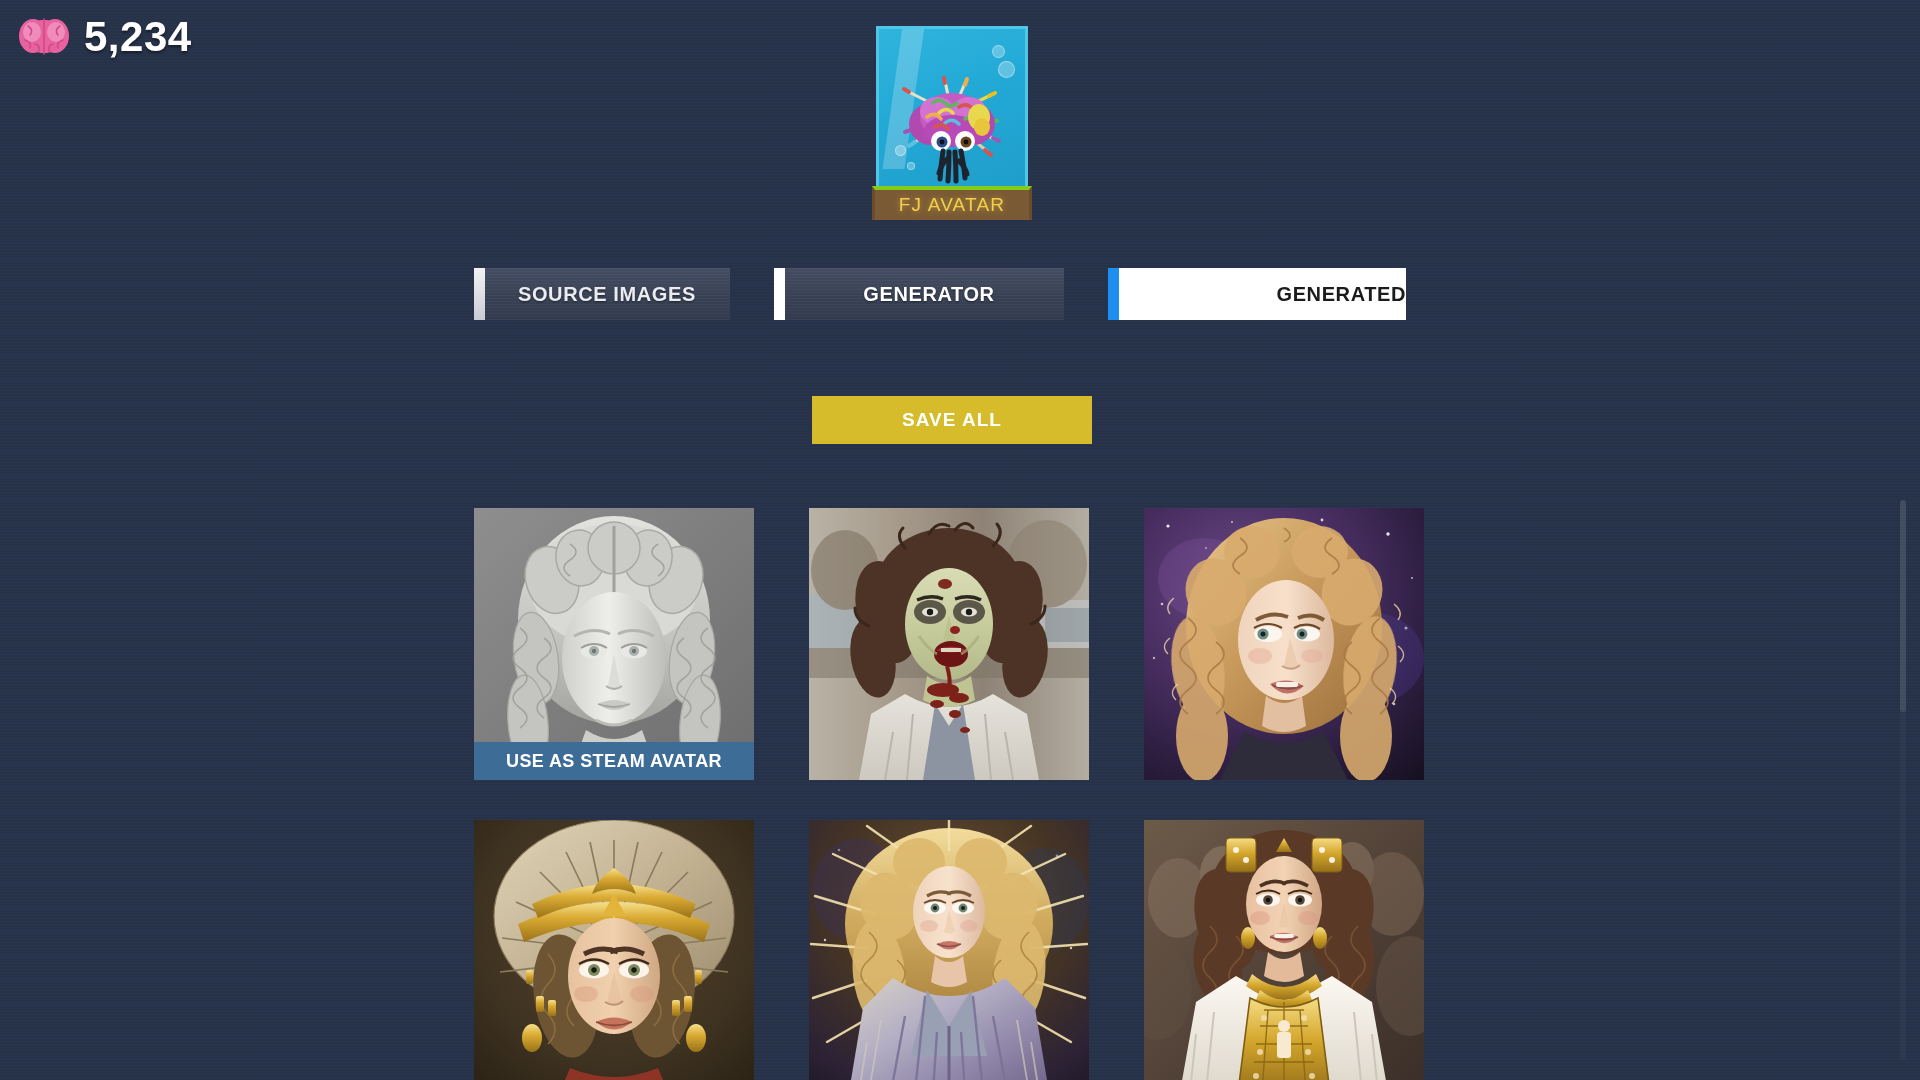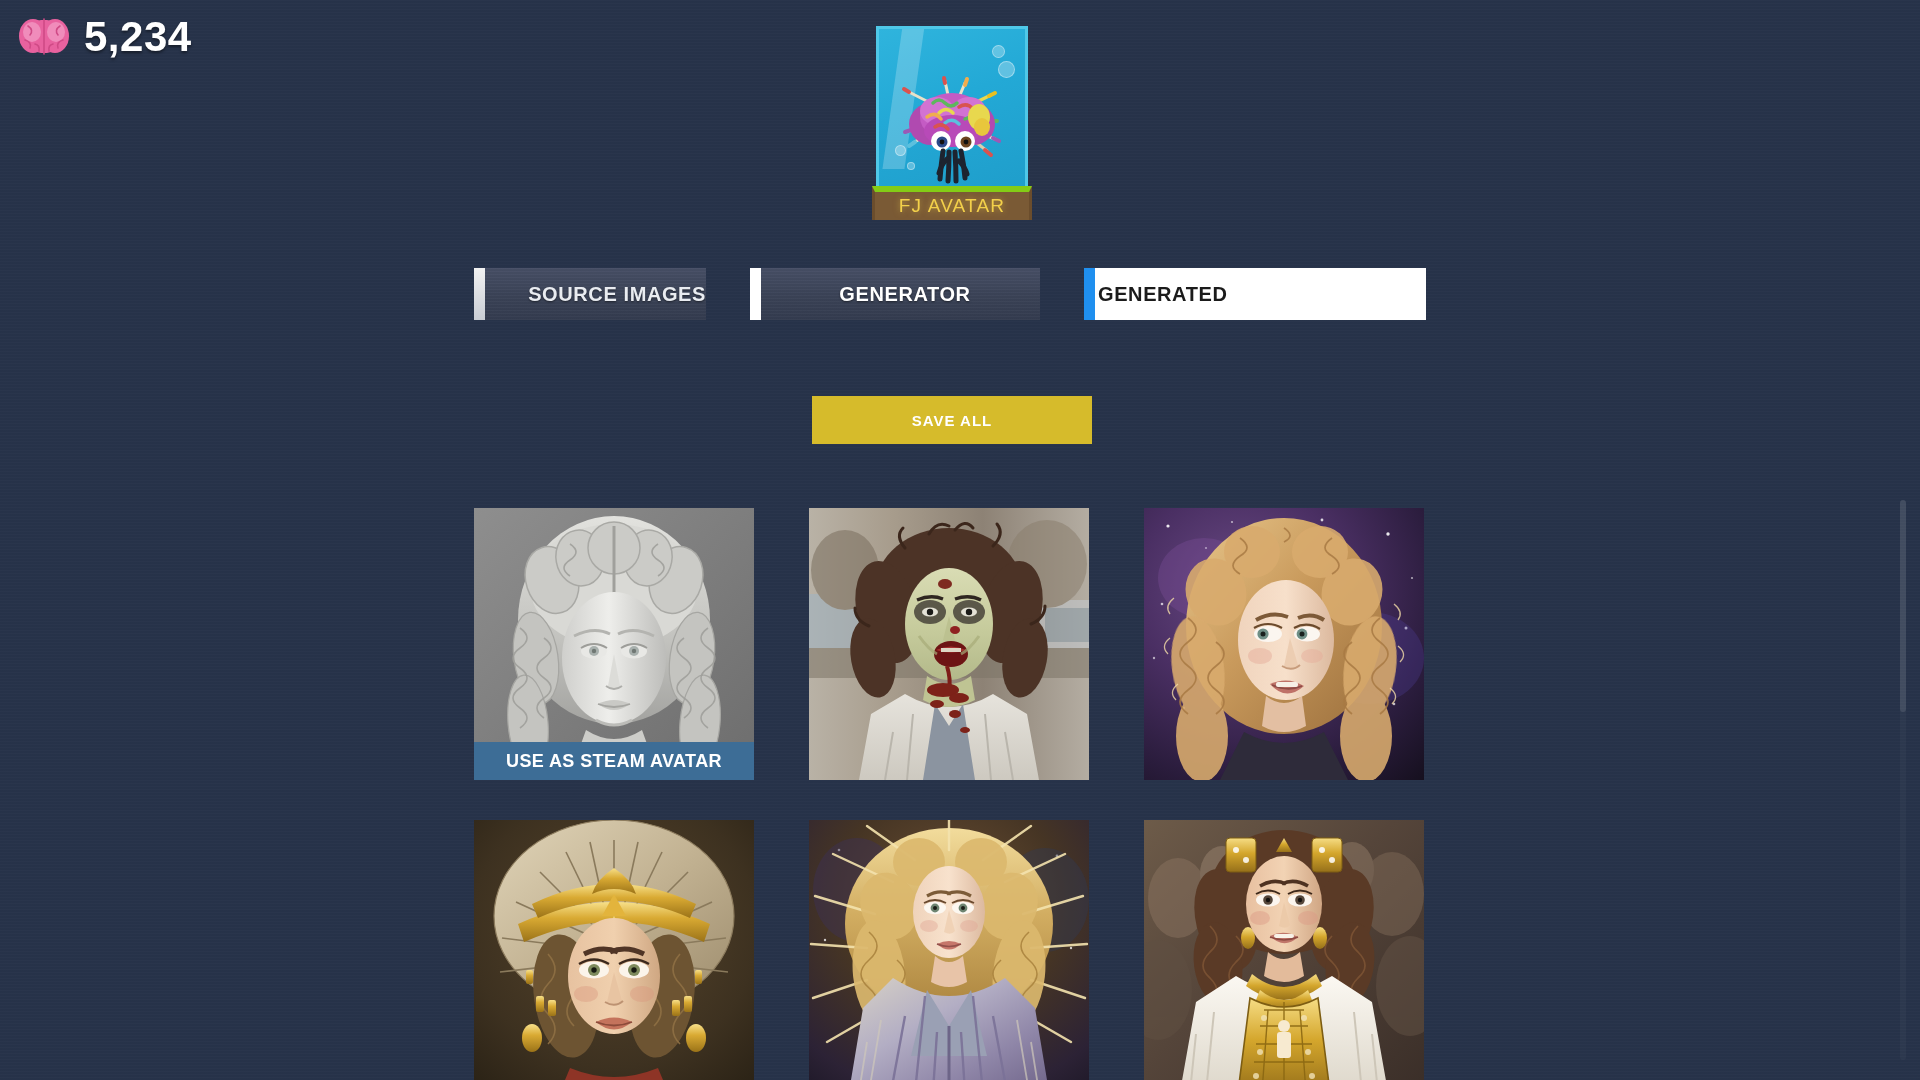--- a/index.html
+++ b/index.html
@@ -88,21 +88,21 @@
   .b3 { width: 11px; height: 11px; left: 16px; bottom: 30px; }
   .b4 { width: 8px;  height: 8px;  left: 28px; bottom: 16px; }
 
   .brain-art { position: absolute; left: 50%; top: 40px; transform: translateX(-50%); }
 
   .plaque {
     position: relative;
     width: 160px;
     height: 34px;
     background: #7a5a35;
-    border-top: 6px solid #84cc16;
+    border-top: 4px solid #84cc16;
     border-left: 3px solid #6b4d2c;
     border-right: 3px solid #6b4d2c;
     display: flex;
     align-items: center;
     justify-content: center;
   }
   .plaque-text {
     color: #f3d04a;
     font-size: 19px;
     font-weight: normal;
@@ -136,49 +136,49 @@
     width: 11px;
     height: 100%;
   }
   .tab .label {
     font-size: 20px;
     font-weight: bold;
     letter-spacing: 0.6px;
     white-space: nowrap;
   }
 
-  .tab-source { width: 232px; justify-content: flex-end; padding-left: 44px; }
+  .tab-source { width: 256px; justify-content: flex-start; padding-left: 44px; }
   .tab-source .accent { background: linear-gradient(to bottom,#f2f2f2,#c9cdd4); }
   .tab-source .label { color: #e9ecf1; text-shadow: 0 1px 2px rgba(0,0,0,0.5); }
 
   .tab-generator { width: 290px; margin-left: 44px; justify-content: center; padding-left: 20px; }
   .tab-generator .accent { background: #ffffff; }
   .tab-generator .label { color: #ffffff; text-shadow: 0 1px 2px rgba(0,0,0,0.5); }
 
   .tab-generated {
-    width: 342px;
+    width: 298px;
     margin-left: 44px;
-    justify-content: flex-start;
+    justify-content: flex-end;
     background: #ffffff;
     background-image: none;
   }
   .tab-generated .accent { background: #1f8fef; }
   .tab-generated .label { color: #1b1b1b; text-shadow: none; }
 
   
   .save-all {
     position: absolute;
     left: 812px;
     top: 396px;
     width: 280px;
     height: 48px;
     background: #d6bb2b;
     border: none;
     color: #ffffff;
-    font-size: 15px;
+    font-size: 19px;
     font-weight: bold;
     letter-spacing: 1px;
     font-family: "Liberation Sans", sans-serif;
     cursor: pointer;
   }
 
   
   .grid {
     position: absolute;
     left: 474px;

